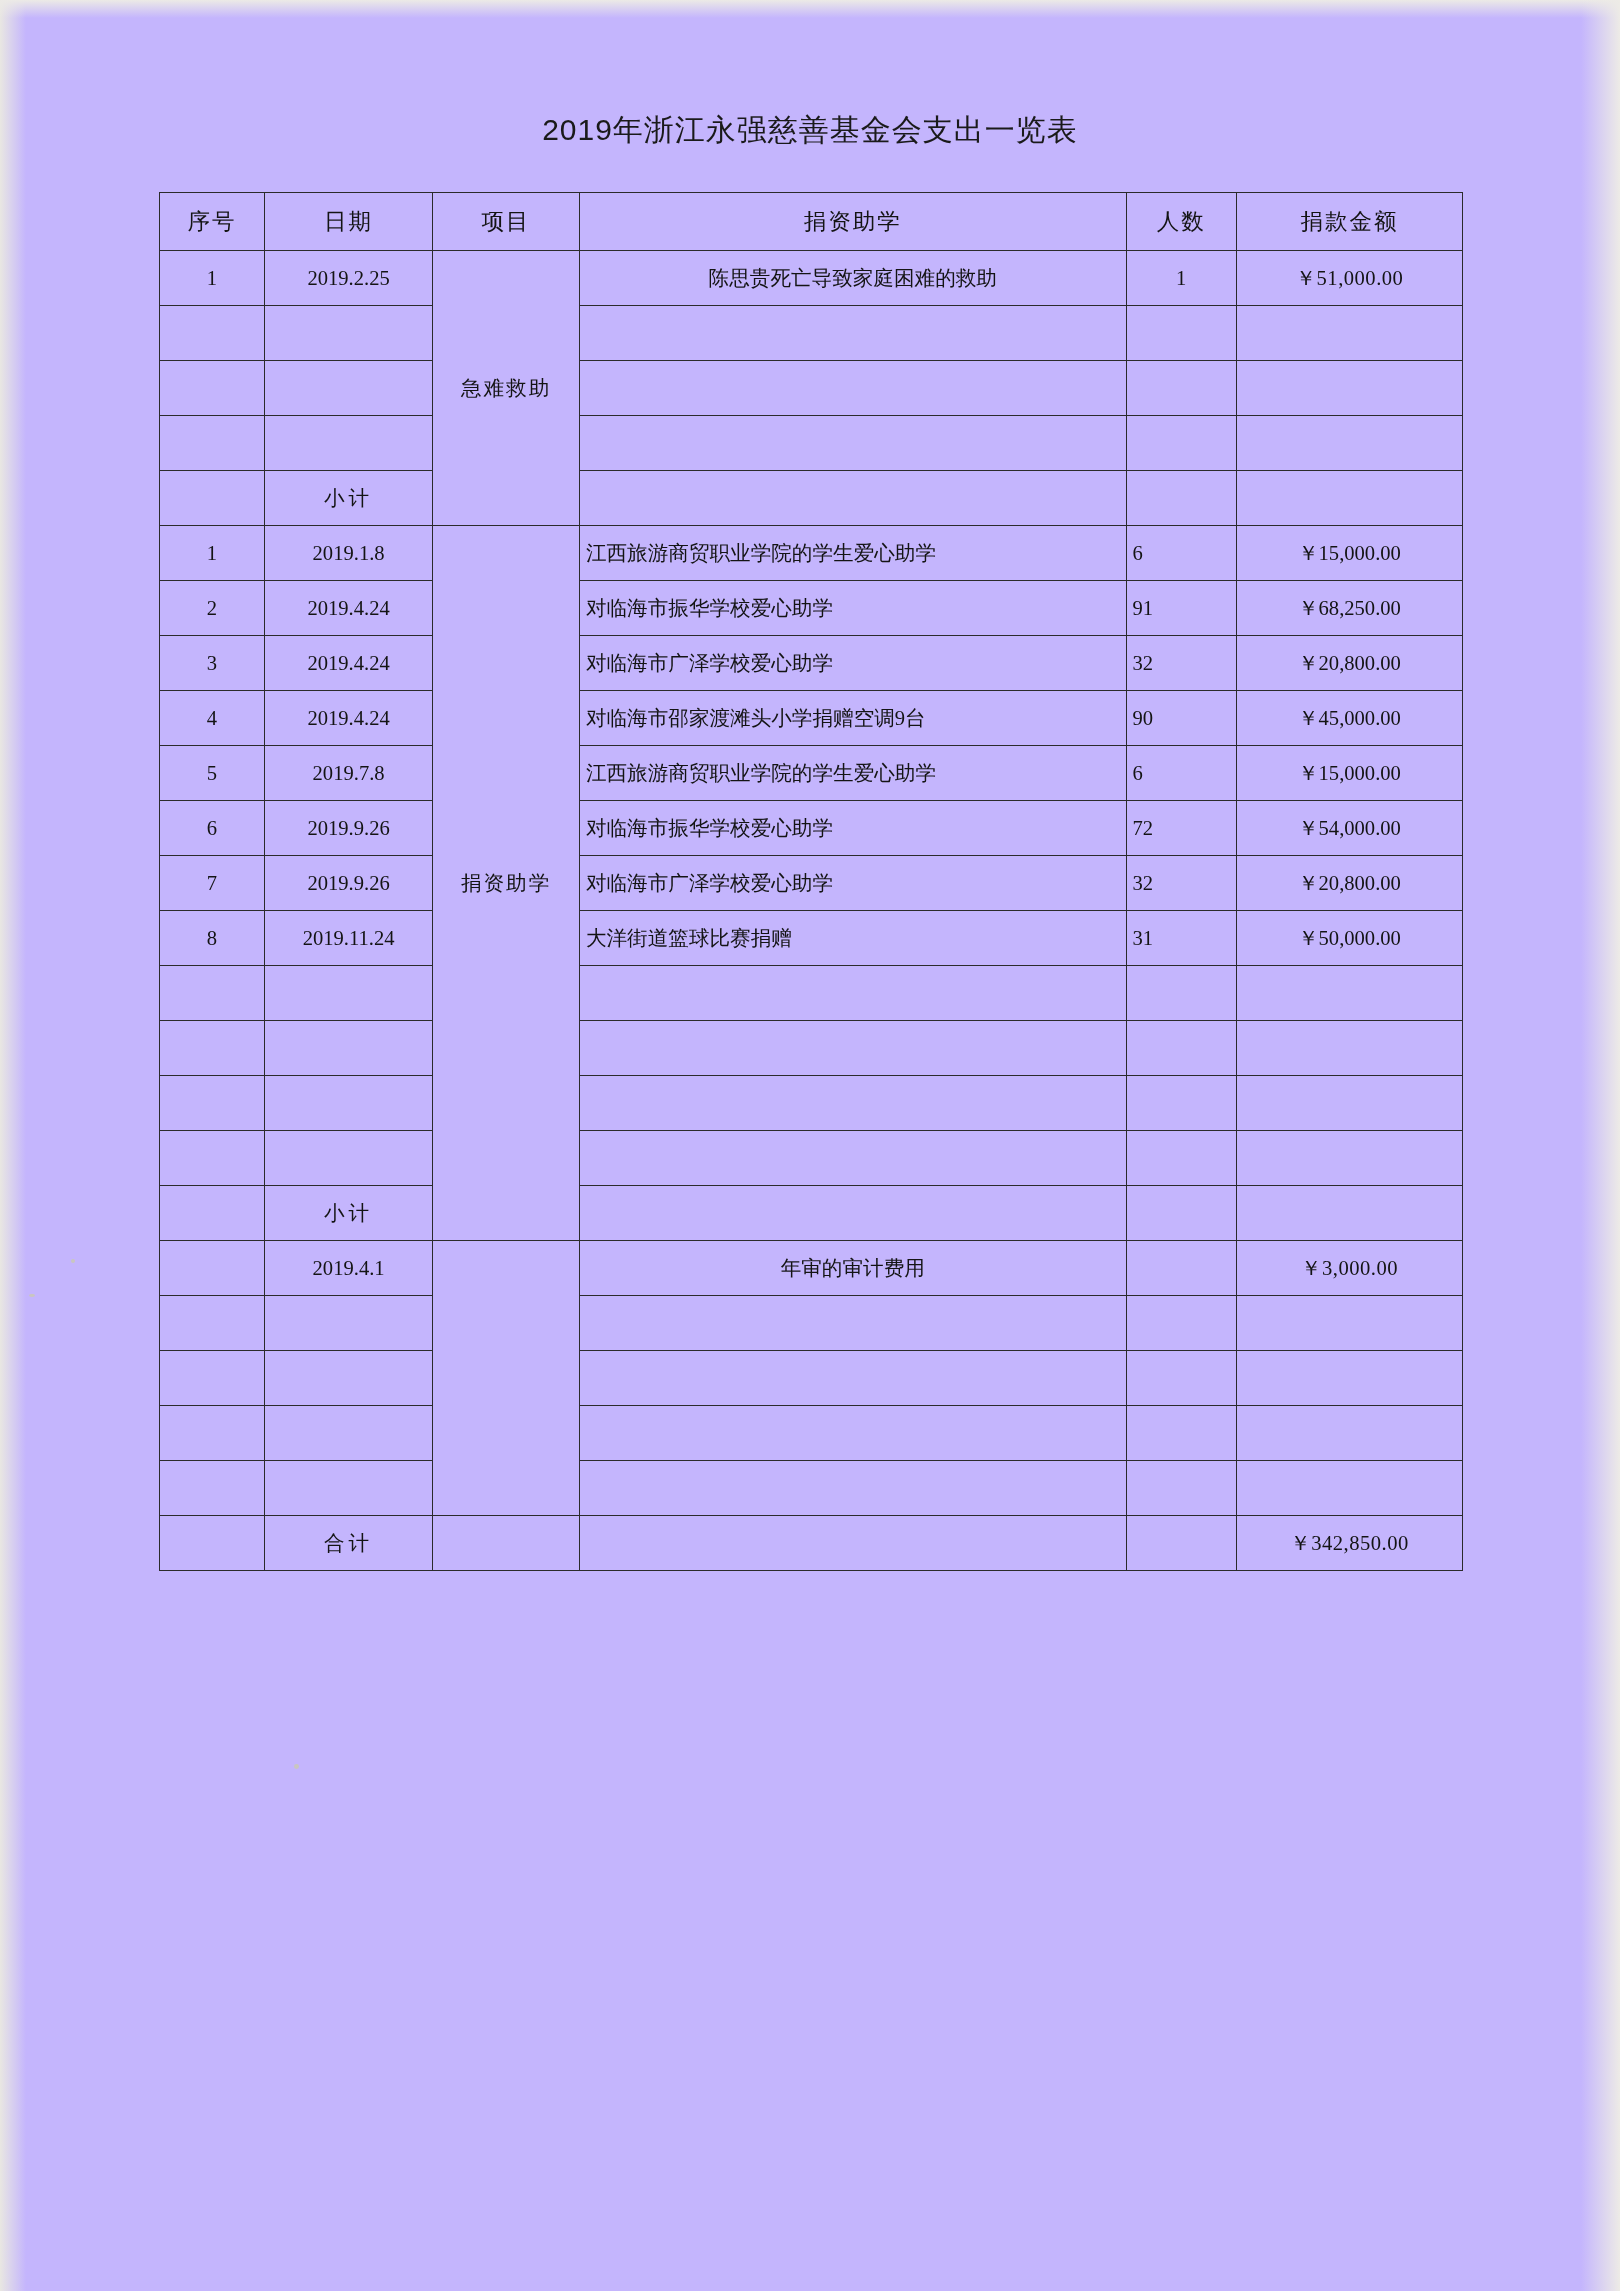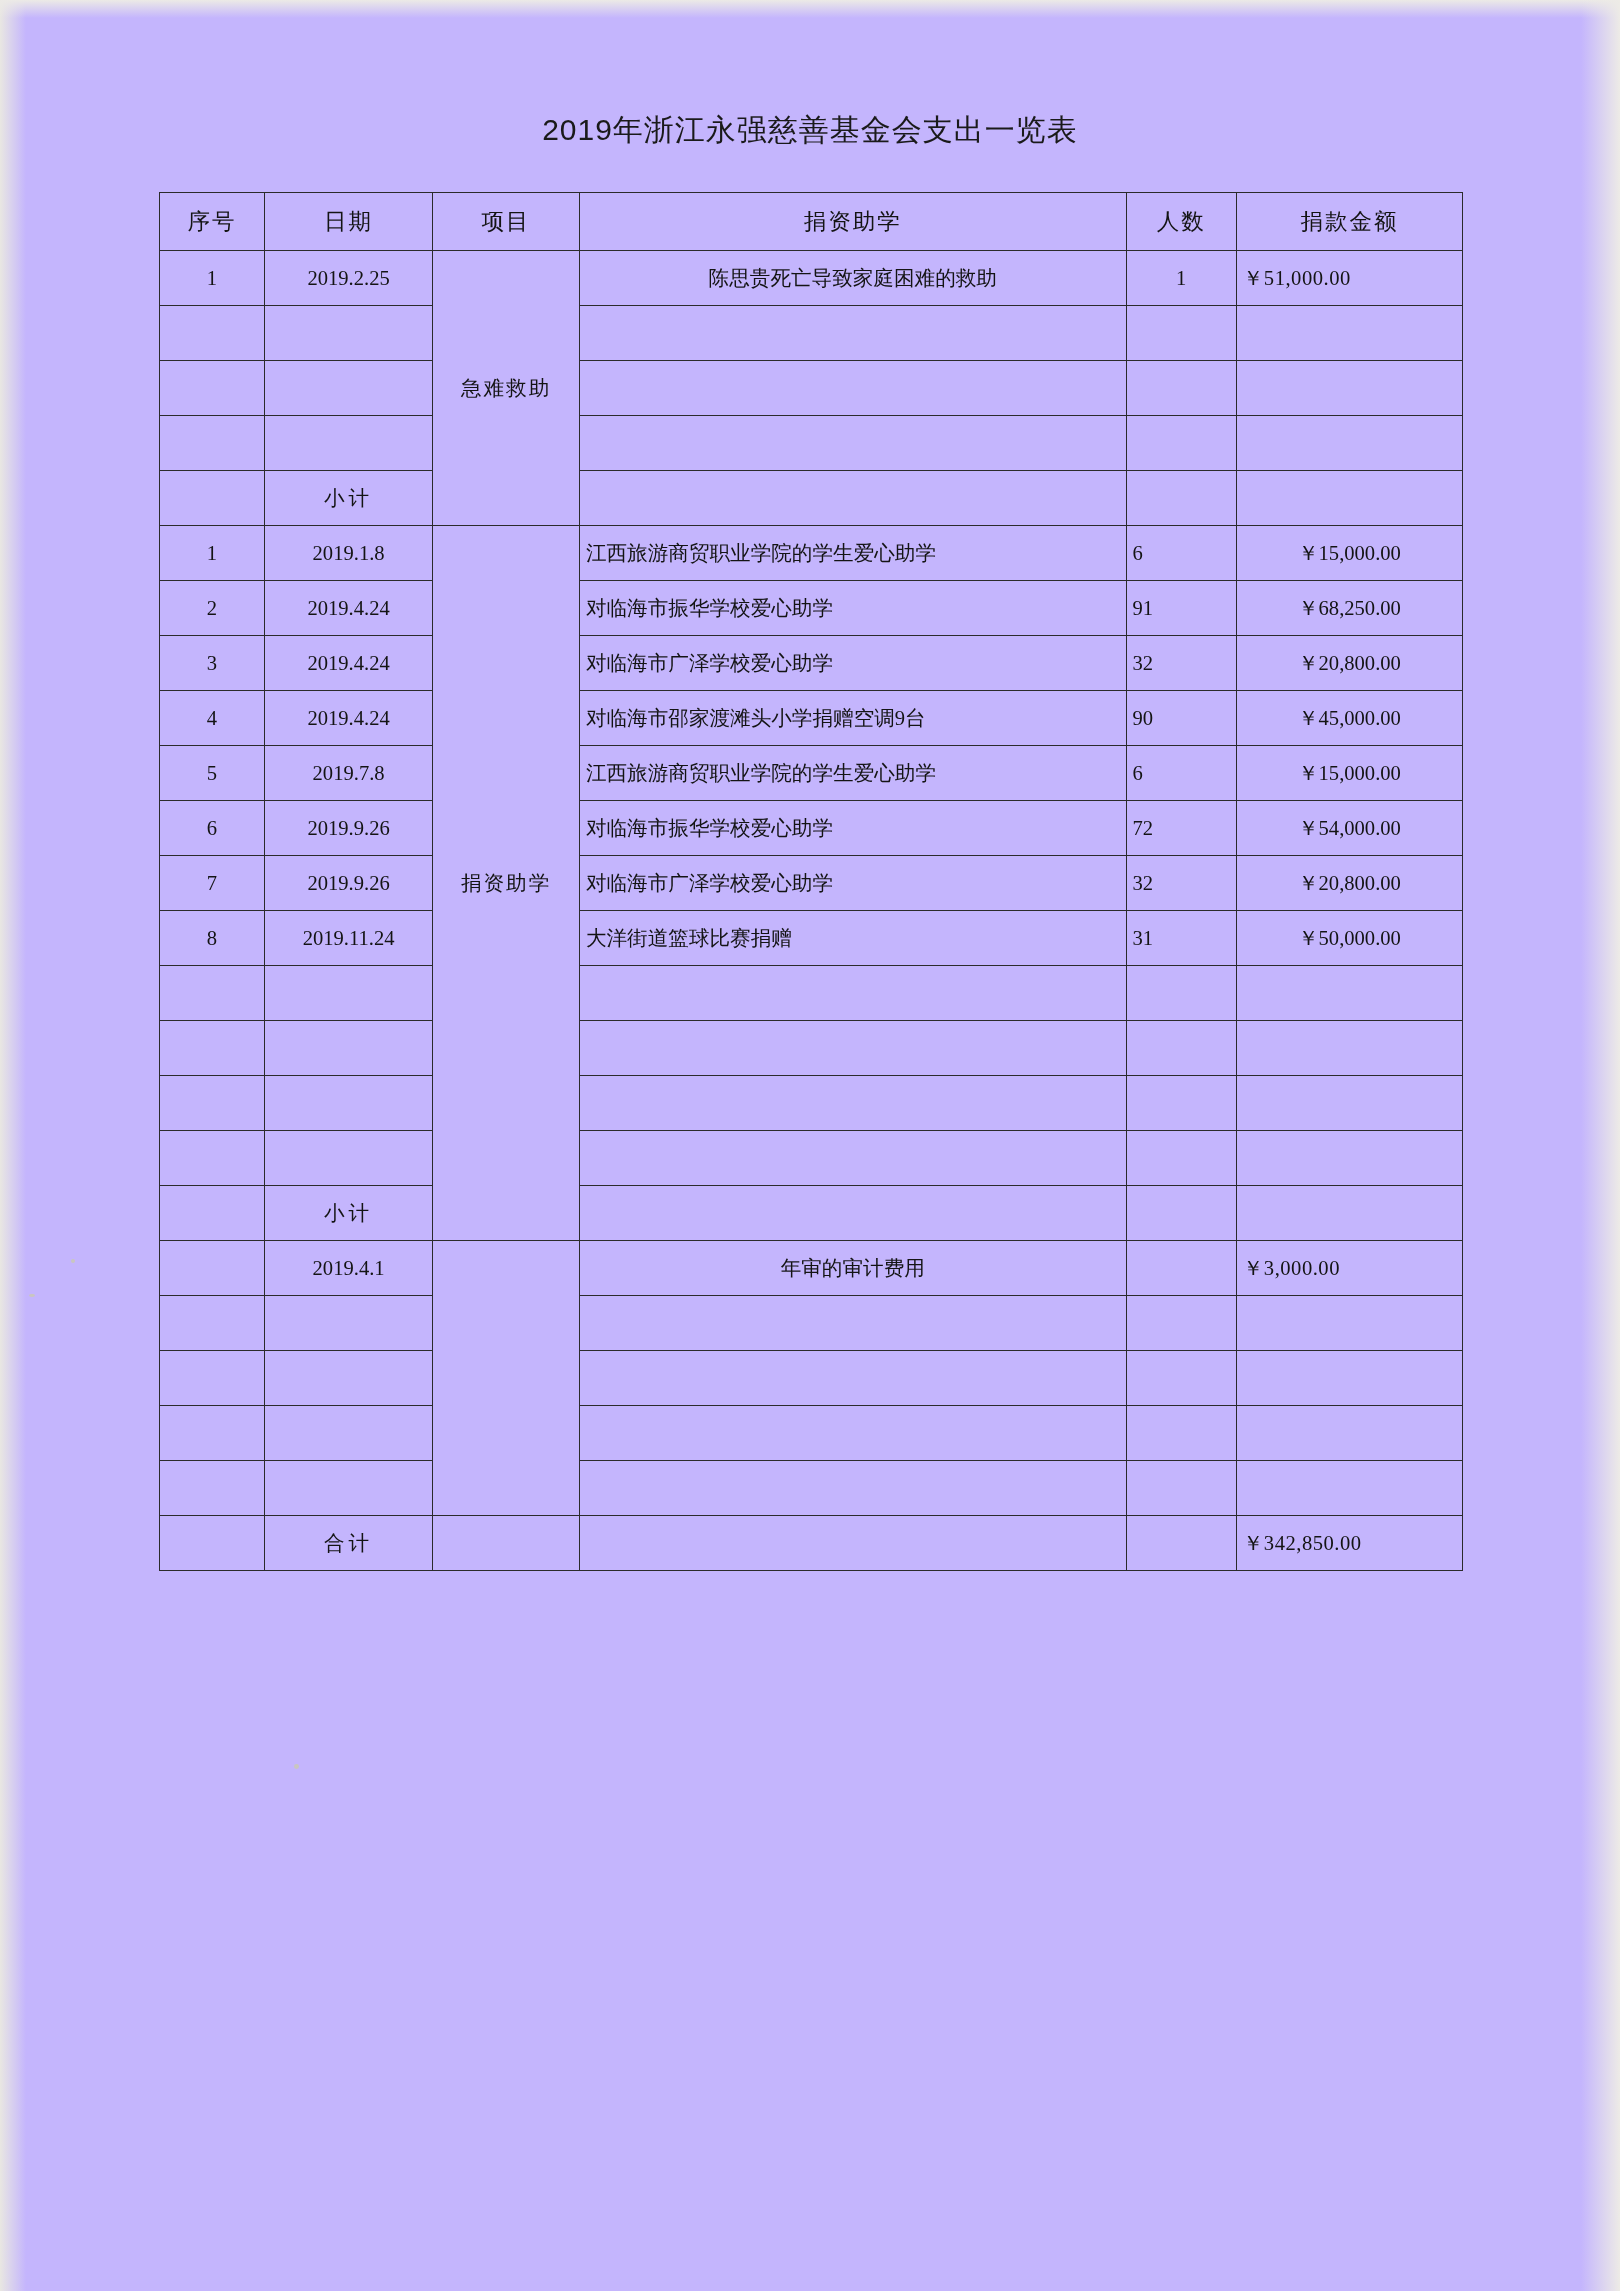--- a/index.html
+++ b/index.html
@@ -99,21 +99,21 @@
     font-family: "Liberation Sans", "DejaVu Sans", sans-serif;
   }
   td.sub {
     text-align: center;
     font-size: 22.5px;
     letter-spacing: 3.9px;
     font-family: "Liberation Sans", "DejaVu Sans", sans-serif;
     border-radius: 27px;
   }
   td.amount {
-    text-align: left;
+    text-align: center;
     font-size: 20.6px;
     letter-spacing: 0.5px;
   }
   td.amount-left {
     text-align: center;
     font-size: 20.6px;
   }
   td.people-left {
     text-align: left;
     padding-left: 9.8px;

